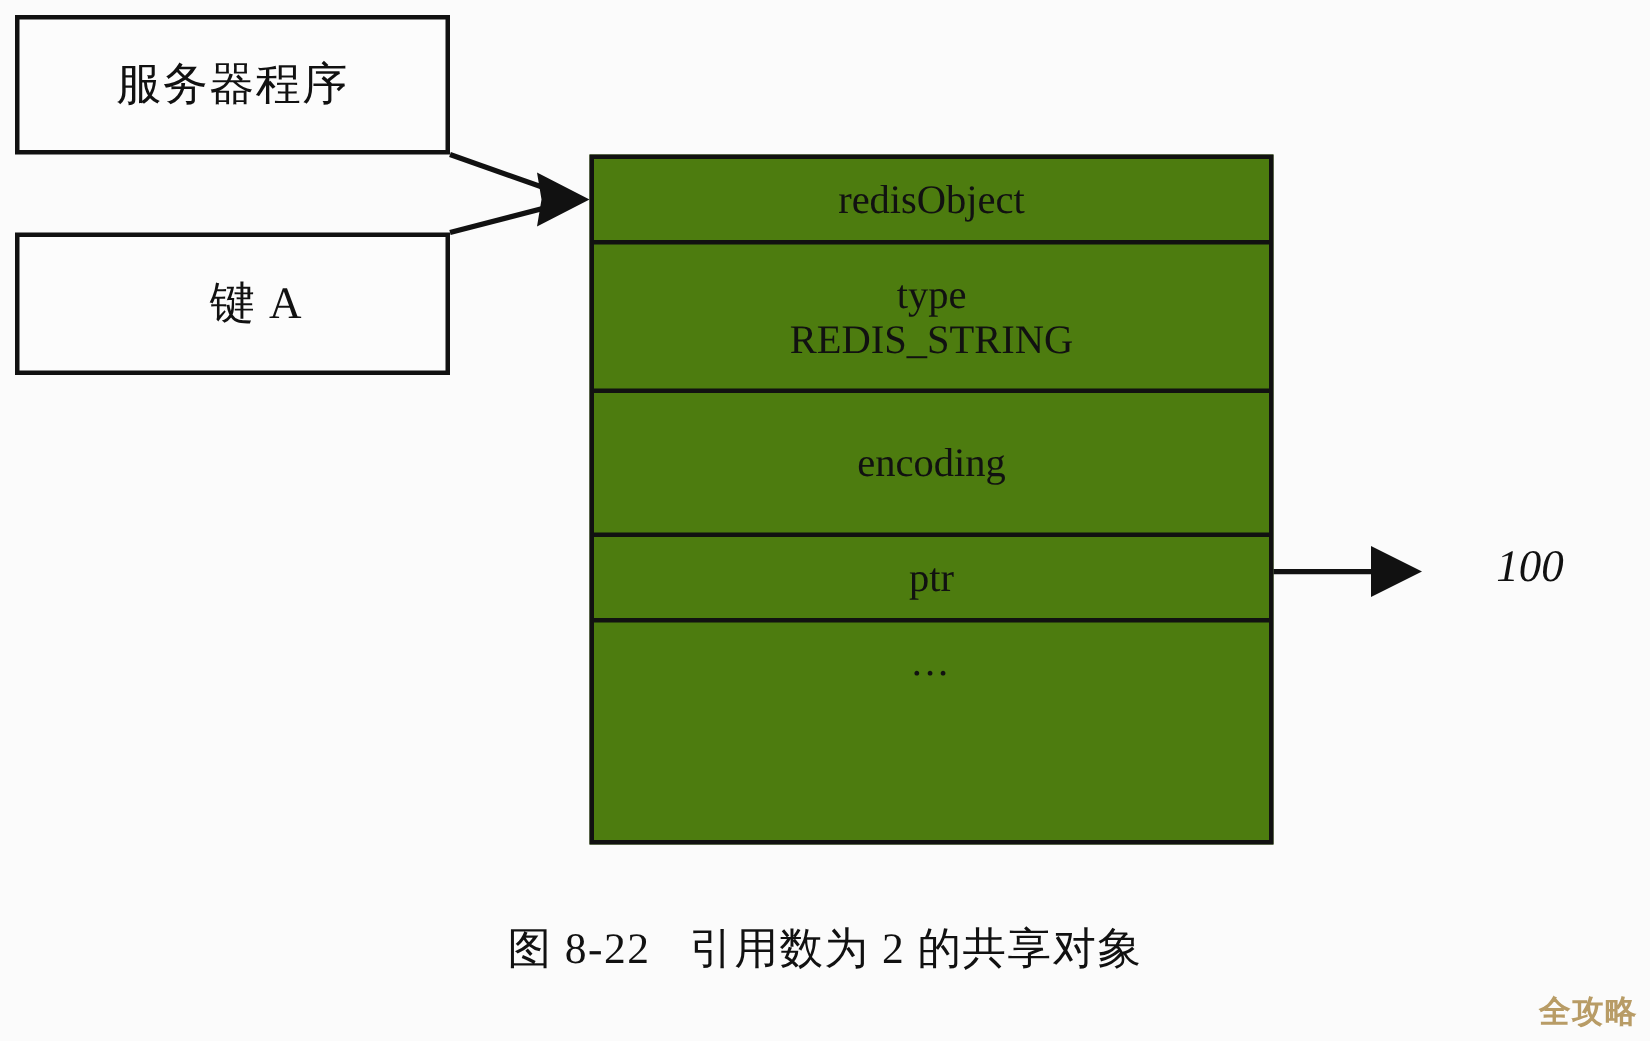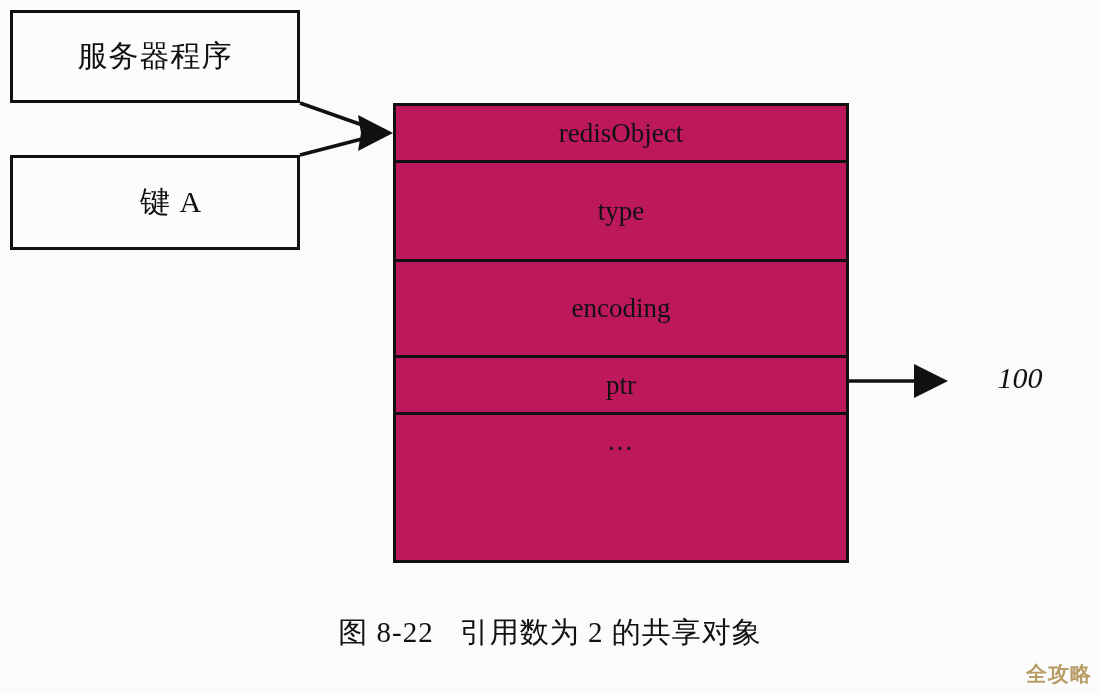--- a/index.html
+++ b/index.html
@@ -39,21 +39,21 @@
 
   
   #redis-object {
     position: absolute;
     left: 393px;
     top: 103px;
     width: 456px;
     height: 460px;
     box-sizing: border-box;
     border: 3px solid #111111;
-    background: #be185d;
+    background: #4d7c0f;
     display: flex;
     flex-direction: column;
   }
   .ro-row {
     box-sizing: border-box;
     border-bottom: 3px solid #111111;
     display: flex;
     flex-direction: column;
     align-items: center;
     justify-content: center;
@@ -140,20 +140,21 @@
   </div>
 
   <div id="redis-object">
 
     <div class="ro-row header" id="row-header">
       <span class="field">redisObject</span>
     </div>
 
     <div class="ro-row" id="row-type">
       <span class="field">type</span>
+      <span class="value">REDIS_STRING</span>
     </div>
 
     <div class="ro-row" id="row-encoding">
       <span class="field">encoding</span>
     </div>
 
     <div class="ro-row" id="row-ptr">
       <span class="field">ptr</span>
     </div>
 

